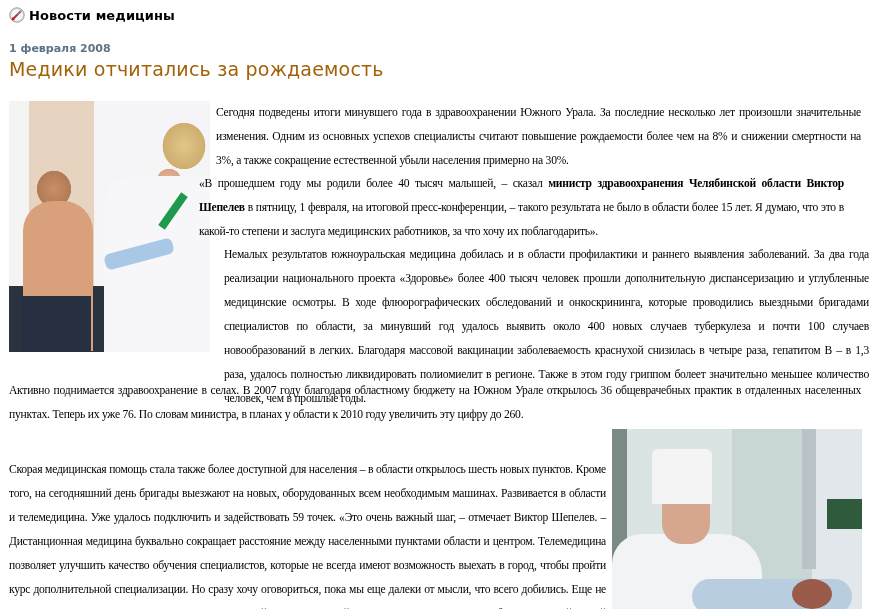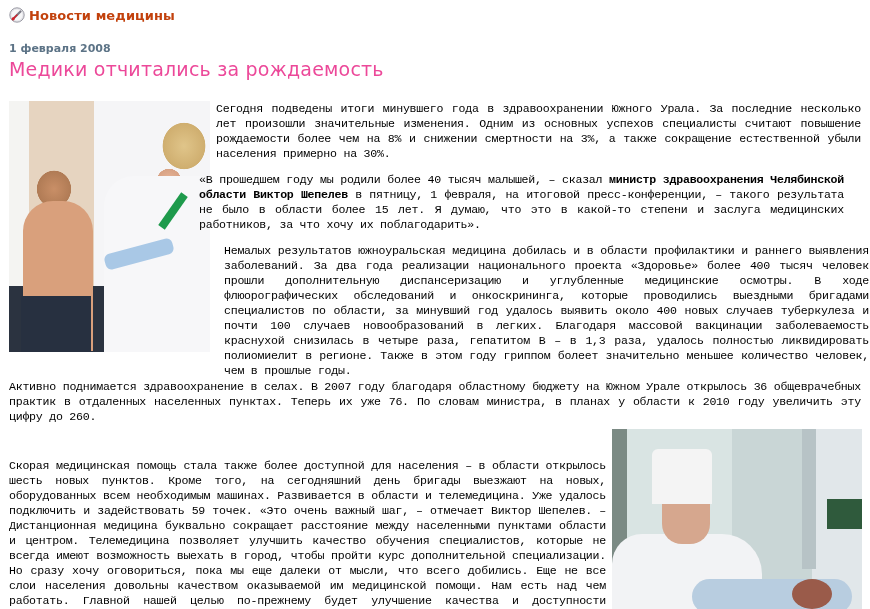--- a/index.html
+++ b/index.html
@@ -1,22 +1,22 @@
 <!DOCTYPE html>
 <html><head>
 <meta charset="utf-8">
 <style>
   html, body { margin: 0; padding: 0; background: #ffffff; }
   body { width: 870px; height: 609px; overflow: hidden; position: relative;
          font-family: "DejaVu Sans", "Liberation Sans", sans-serif; color: #000; }
   .section-header { position: absolute; left: 9px; top: 6px; height: 18px; display: flex; align-items: center; }
   .section-icon { width: 16px; height: 16px; margin-right: 4px; }
-  .section-title { font-family: "DejaVu Sans", sans-serif; font-weight: bold; font-size: 13px; color: #c2410c; text-decoration: none; letter-spacing: 0.1px; }
+  .section-title { font-family: "DejaVu Sans", sans-serif; font-weight: bold; font-size: 13px; color: #000000; text-decoration: none; letter-spacing: 0.1px; }
   .date { position: absolute; left: 9px; top: 42px; font-size: 11px; font-weight: bold; color: #5c7386; }
-  .headline { position: absolute; left: 9px; top: 58px; font-size: 19px; color: #ec4899; font-weight: normal; margin: 0; letter-spacing: 0.2px; }
+  .headline { position: absolute; left: 9px; top: 58px; font-size: 19px; color: #a16207; font-weight: normal; margin: 0; letter-spacing: 0.2px; }
   .photo { position: absolute; overflow: hidden; }
   .photo1 { left: 9px; top: 101px; width: 201px; height: 251px;
     background:
       radial-gradient(ellipse 28px 30px at 45px 88px, #c98f67 0%, #b07b55 60%, transparent 62%),
       radial-gradient(ellipse 35px 38px at 175px 45px, #e0c58a 0%, #cfae6f 60%, transparent 62%),
       radial-gradient(ellipse 20px 20px at 160px 80px, #e9b79b 0%, #d8a284 60%, transparent 62%),
       linear-gradient(180deg, transparent 0 185px, #2b3340 185px 100%),
       linear-gradient(90deg, #f4f4f2 0 20px, #e6d4c0 20px 85px, #f5f5f7 85px 200px),
       #f0f0f0; }
   .photo1 .coat { position:absolute; left: 95px; top: 75px; width: 110px; height: 180px; background: #f7f7f9; border-radius: 30px 10px 0 0; }
@@ -27,21 +27,21 @@
   .photo2 { left: 612px; top: 429px; width: 250px; height: 180px;
     background:
       linear-gradient(90deg, #7b8a84 0 15px, #d9e4e3 15px 120px, #c9d6d6 120px 200px, #e1e7ea 200px 250px); }
   .photo2 .hat { position:absolute; left: 40px; top: 20px; width: 60px; height: 55px; background: #f4f4f4; border-radius: 6px 6px 0 0; }
   .photo2 .face { position:absolute; left: 50px; top: 75px; width: 48px; height: 40px; background: #d6a78e; border-radius: 0 0 20px 20px; }
   .photo2 .coat { position:absolute; left: 0px; top: 105px; width: 150px; height: 80px; background: #f2f3f5; border-radius: 30px 40px 0 0; }
   .photo2 .blanket { position:absolute; left: 80px; top: 150px; width: 160px; height: 35px; background: #b8cde0; border-radius: 20px; }
   .photo2 .baby { position:absolute; left: 180px; top: 150px; width: 40px; height: 30px; background: #9a5b4a; border-radius: 50%; }
   .photo2 .pillar { position:absolute; left: 190px; top: 0; width: 14px; height: 140px; background: #b7c3c6; }
   .photo2 .monitor { position:absolute; left: 215px; top: 70px; width: 35px; height: 30px; background: #2f5a3c; }
-  .para { position: absolute; margin: 0; font-size: 11.6px; line-height: 15px; text-align: justify; font-family: Liberation Mono, monospace; letter-spacing: -0.25px; }
+  .para { position: absolute; margin: 0; font-size: 11.6px; line-height: 24px; text-align: justify; font-family: Liberation Serif, serif; letter-spacing: -0.25px; }
   .p1 { left: 216px; top: 101px; width: 645px; }
   .p2 { left: 199px; top: 172px; width: 645px; }
   .p3 { left: 224px; top: 243px; width: 645px; }
   .p4 { left: 9px; top: 379px; width: 852px; }
   .p5 { left: 9px; top: 458px; width: 597px; }
   b { font-weight: bold; }
 </style>
 </head>
 <body>
 

